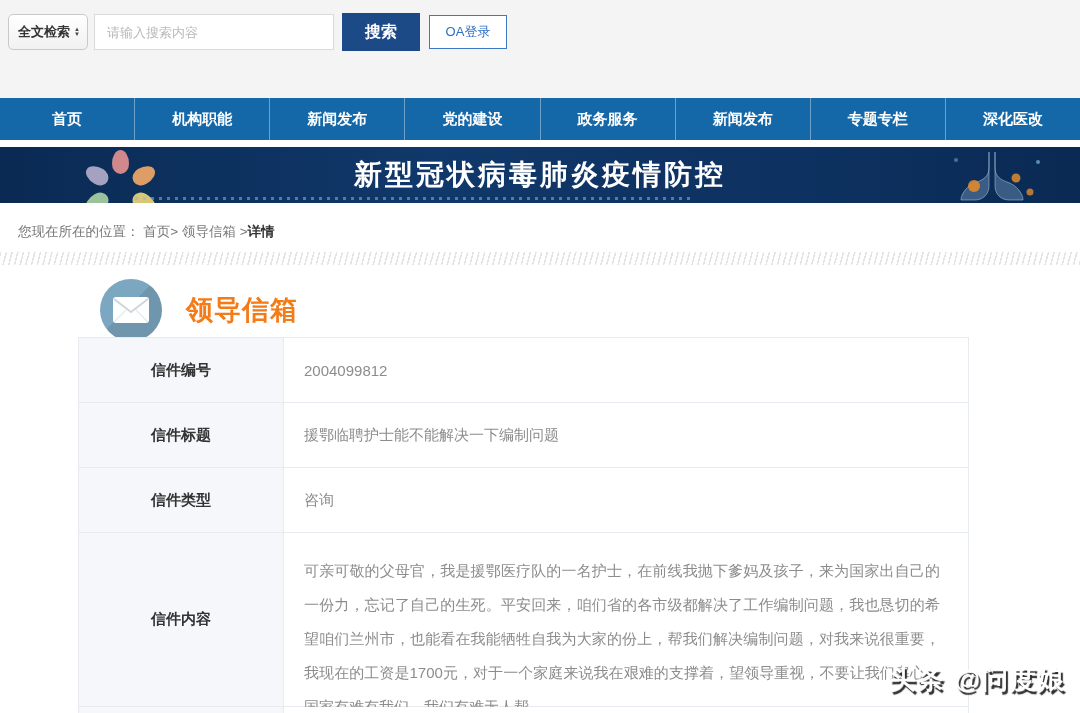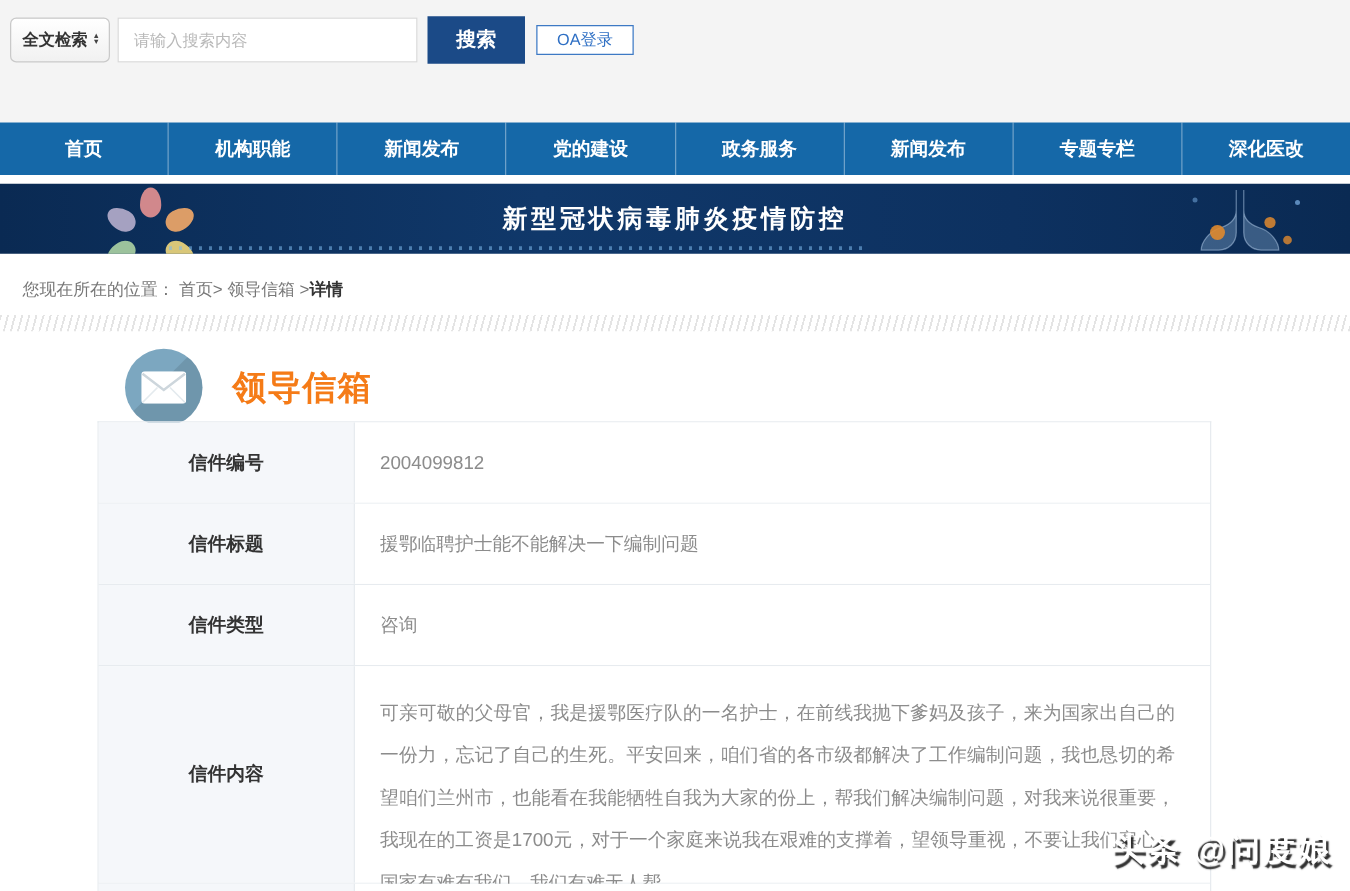--- a/index.html
+++ b/index.html
@@ -16,35 +16,35 @@
   .scope-select { width:80px; height:36px; background:linear-gradient(#ffffff,#f1f1f1);
     border:1px solid #c9c9c9; border-radius:5px; display:flex; align-items:center;
     justify-content:space-between; padding:0 7px 0 9px; font-size:13px; font-weight:bold; color:#333; cursor:pointer; }
   .sel-arrows { display:flex; flex-direction:column; align-items:center; color:#444; }
   .sel-arrows span { font-size:6px; line-height:5px; }
   .search-input { width:240px; height:36px; border:1px solid #d9d9d9; background:#fff;
     margin-left:6px; padding:0 12px; font-size:13px; color:#333; outline:none; }
   .search-input::placeholder { color:#b9b9b9; }
   .btn-search { width:78px; height:38px; background:#1b4a87; color:#fff; border:none;
     font-size:16px; margin-left:8px; cursor:pointer; font-weight:bold; }
-  .btn-oa { width:78px; height:24px; background:#fff; color:#2e6fc4; border:1px solid #3d79c4;
+  .btn-oa { width:78px; height:34px; background:#fff; color:#2e6fc4; border:1px solid #3d79c4;
     font-size:13px; margin-left:9px; cursor:pointer; }
 
   
   .nav { height:42px; background:#1568a8; display:flex; }
   .nav-item { flex:1; display:flex; align-items:center; justify-content:center;
     color:#fff; font-size:15px; font-weight:bold; cursor:pointer;
     border-right:1px solid rgba(255,255,255,.38); }
   .nav-item:last-child { border-right:none; }
 
   
   .banner { position:relative; height:56px; margin-top:7px; overflow:hidden;
     background:linear-gradient(90deg,#0a2a53 0%,#10386a 40%,#0d3160 75%,#0a2a53 100%); }
   .banner-title { position:absolute; left:0; right:0; top:50%; transform:translateY(-50%);
-    text-align:center; color:#fff; font-size:20px; font-weight:bold; letter-spacing:3px; }
+    text-align:center; color:#fff; font-size:28px; font-weight:bold; letter-spacing:3px; }
   .flower { position:absolute; left:88px; top:2px; width:64px; height:54px; }
   .petal { position:absolute; left:24px; top:16px; width:17px; height:24px;
     border-radius:50% 50% 50% 50% / 58% 58% 42% 42%; opacity:.92; transform-origin:50% 100%; }
   .dots { position:absolute; left:135px; bottom:3px; width:560px; height:3px;
     background:repeating-linear-gradient(90deg, rgba(125,185,235,.55) 0 3px, transparent 3px 8px); }
   .lungs { position:absolute; right:28px; top:1px; }
 
   
   .breadcrumb { padding:20px 0 0 18px; font-size:13.5px; color:#777; }
   .breadcrumb .link { color:#777; cursor:pointer; }

